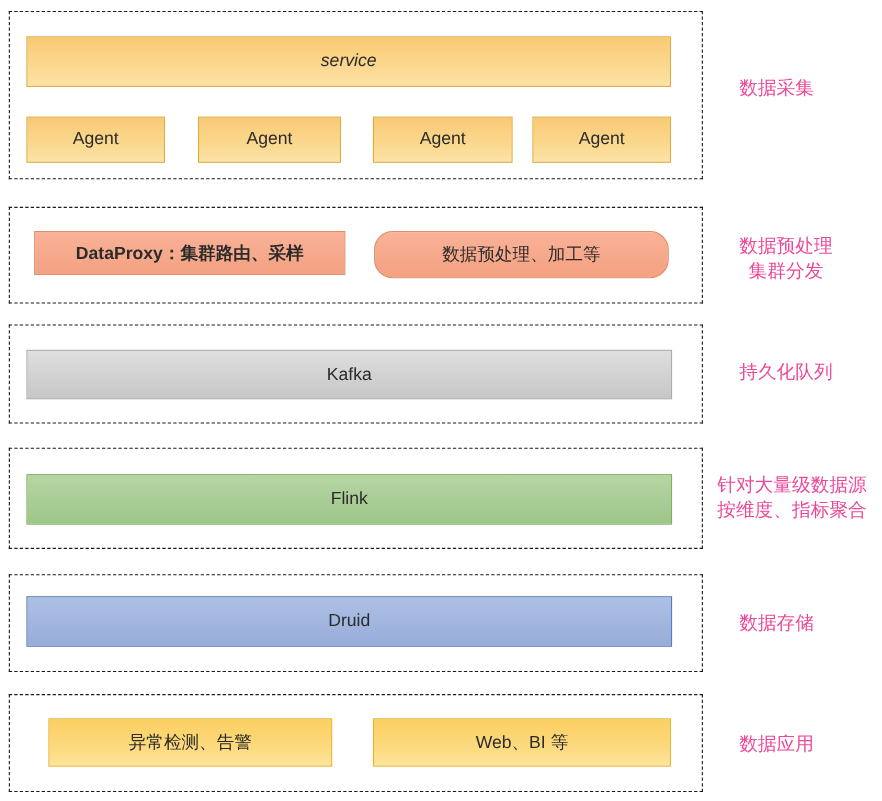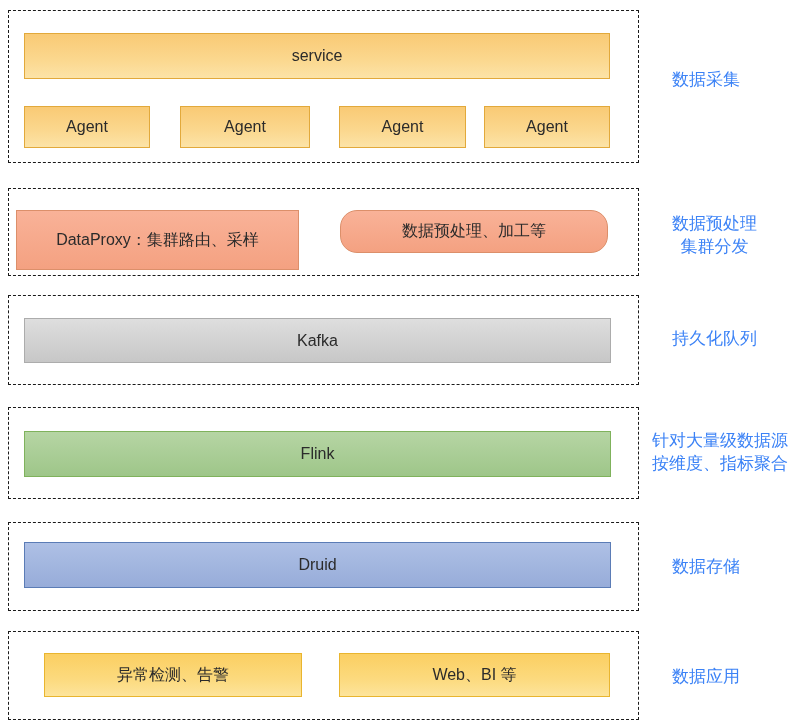--- a/index.html
+++ b/index.html
@@ -54,43 +54,43 @@
     border-color: var(--green-border, #7fb25c);
   }
   .blue {
     background: linear-gradient(180deg, var(--blue-fill-top, #aec0e5) 0%, var(--blue-fill-bottom, #97acd9) 100%);
     border-color: var(--blue-border, #5b7cb6);
   }
   .side-label {
     position: absolute;
     font-size: 17px;
     line-height: 23px;
-    color: #3b82f6;
+    color: #ec4899;
     white-space: nowrap;
   }
 </style>
 </head>
 <body>
 
 <div class="canvas">
 
   <div class="frame" style="left:8px; top:10px;  width:629px; height:151px;"></div>
   <div class="frame" style="left:8px; top:188px; width:629px; height:86px;"></div>
   <div class="frame" style="left:8px; top:295px; width:629px; height:88px;"></div>
   <div class="frame" style="left:8px; top:407px; width:629px; height:90px;"></div>
   <div class="frame" style="left:8px; top:522px; width:629px; height:87px;"></div>
   <div class="frame" style="left:8px; top:631px; width:629px; height:87px;"></div>
 
-  <div class="bar gold" style="left:24px; top:33px; width:586px; height:46px;">service</div>
+  <div class="bar gold" style="left:24px; top:33px; width:586px; height:46px;font-style:italic;">service</div>
   <div class="bar gold" style="left:24px;  top:106px; width:126px; height:42px;">Agent</div>
   <div class="bar gold" style="left:180px; top:106px; width:130px; height:42px;">Agent</div>
   <div class="bar gold" style="left:339px; top:106px; width:127px; height:42px;">Agent</div>
   <div class="bar gold" style="left:484px; top:106px; width:126px; height:42px;">Agent</div>
 
-  <div class="bar salmon" style="left:16px;  top:210px; width:283px; height:60px;">DataProxy：集群路由、采样</div>
+  <div class="bar salmon" style="left:31px;  top:210px; width:283px; height:40px;font-weight:bold;">DataProxy：集群路由、采样</div>
   <div class="bar salmon" style="left:340px; top:210px; width:268px; height:43px;border-radius:17px;">数据预处理、加工等</div>
 
   <div class="bar gray" style="left:24px; top:318px; width:587px; height:45px;">Kafka</div>
 
   <div class="bar green" style="left:24px; top:431px; width:587px; height:46px;">Flink</div>
 
   <div class="bar blue" style="left:24px; top:542px; width:587px; height:46px;">Druid</div>
 
   <div class="bar amber" style="left:44px;  top:653px; width:258px; height:44px;">异常检测、告警</div>
   <div class="bar amber" style="left:339px; top:653px; width:271px; height:44px;">Web、BI 等</div>

